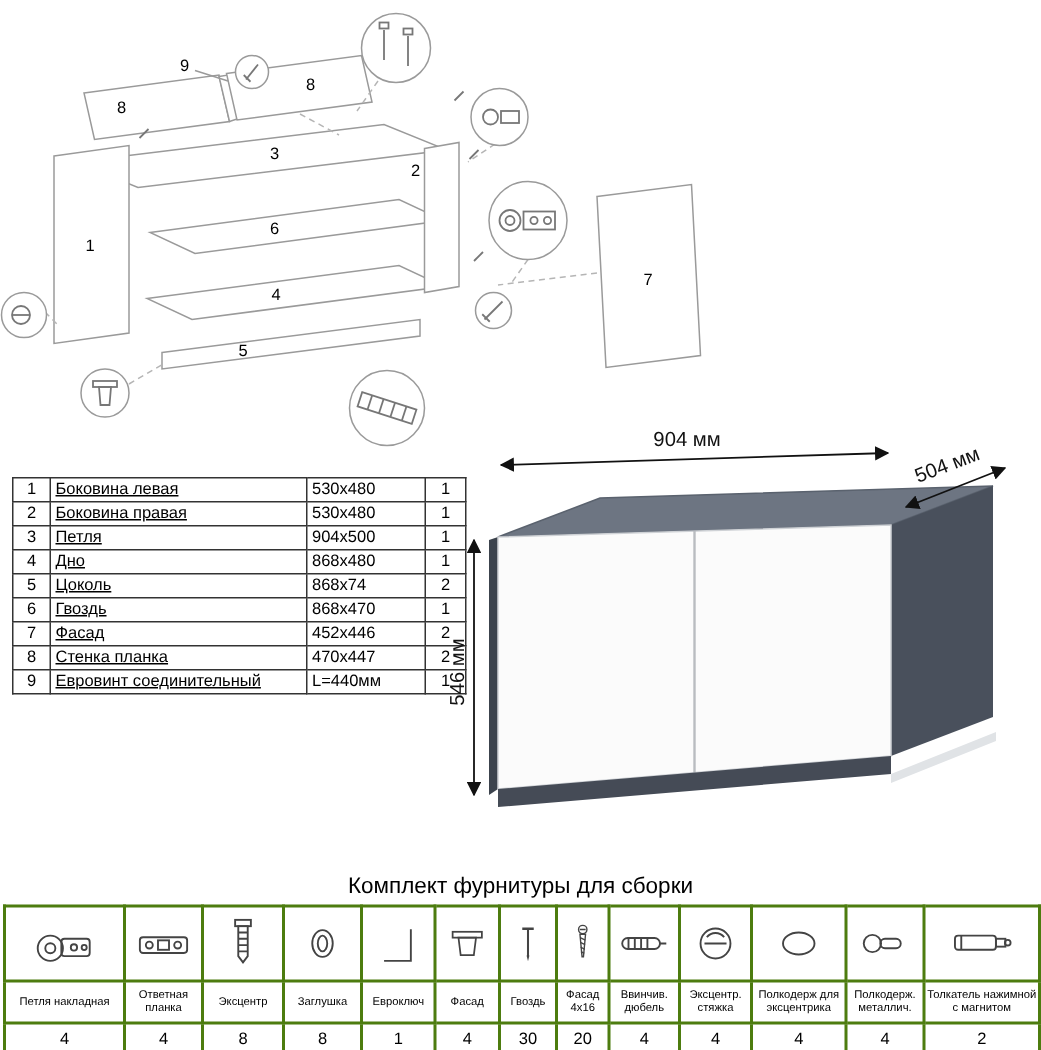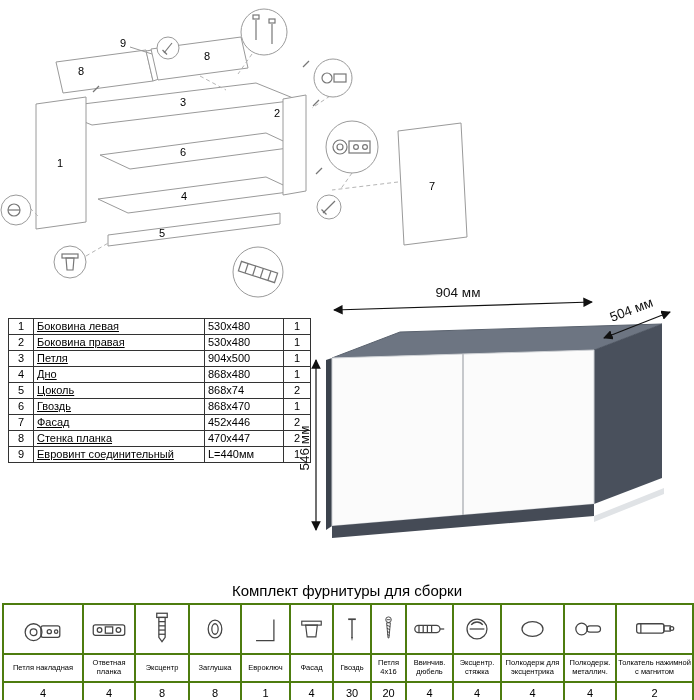--- a/index.html
+++ b/index.html
@@ -356,21 +356,21 @@
         </td>
       </tr>
       <tr>
         <td class="lb">Петля накладная</td>
         <td class="lb">Ответная планка</td>
         <td class="lb">Эксцентр</td>
         <td class="lb">Заглушка</td>
         <td class="lb">Евроключ</td>
         <td class="lb">Фасад</td>
         <td class="lb">Гвоздь</td>
-        <td class="lb">Петля 4х16</td>
+        <td class="lb">Фасад 4х16</td>
         <td class="lb">Ввинчив. дюбель</td>
         <td class="lb">Эксцентр. стяжка</td>
         <td class="lb">Полкодерж для эксцентрика</td>
         <td class="lb">Полкодерж. металлич.</td>
         <td class="lb">Толкатель нажимной с магнитом</td>
       </tr>
       <tr>
         <td class="qt">4</td>
         <td class="qt">4</td>
         <td class="qt">8</td>

